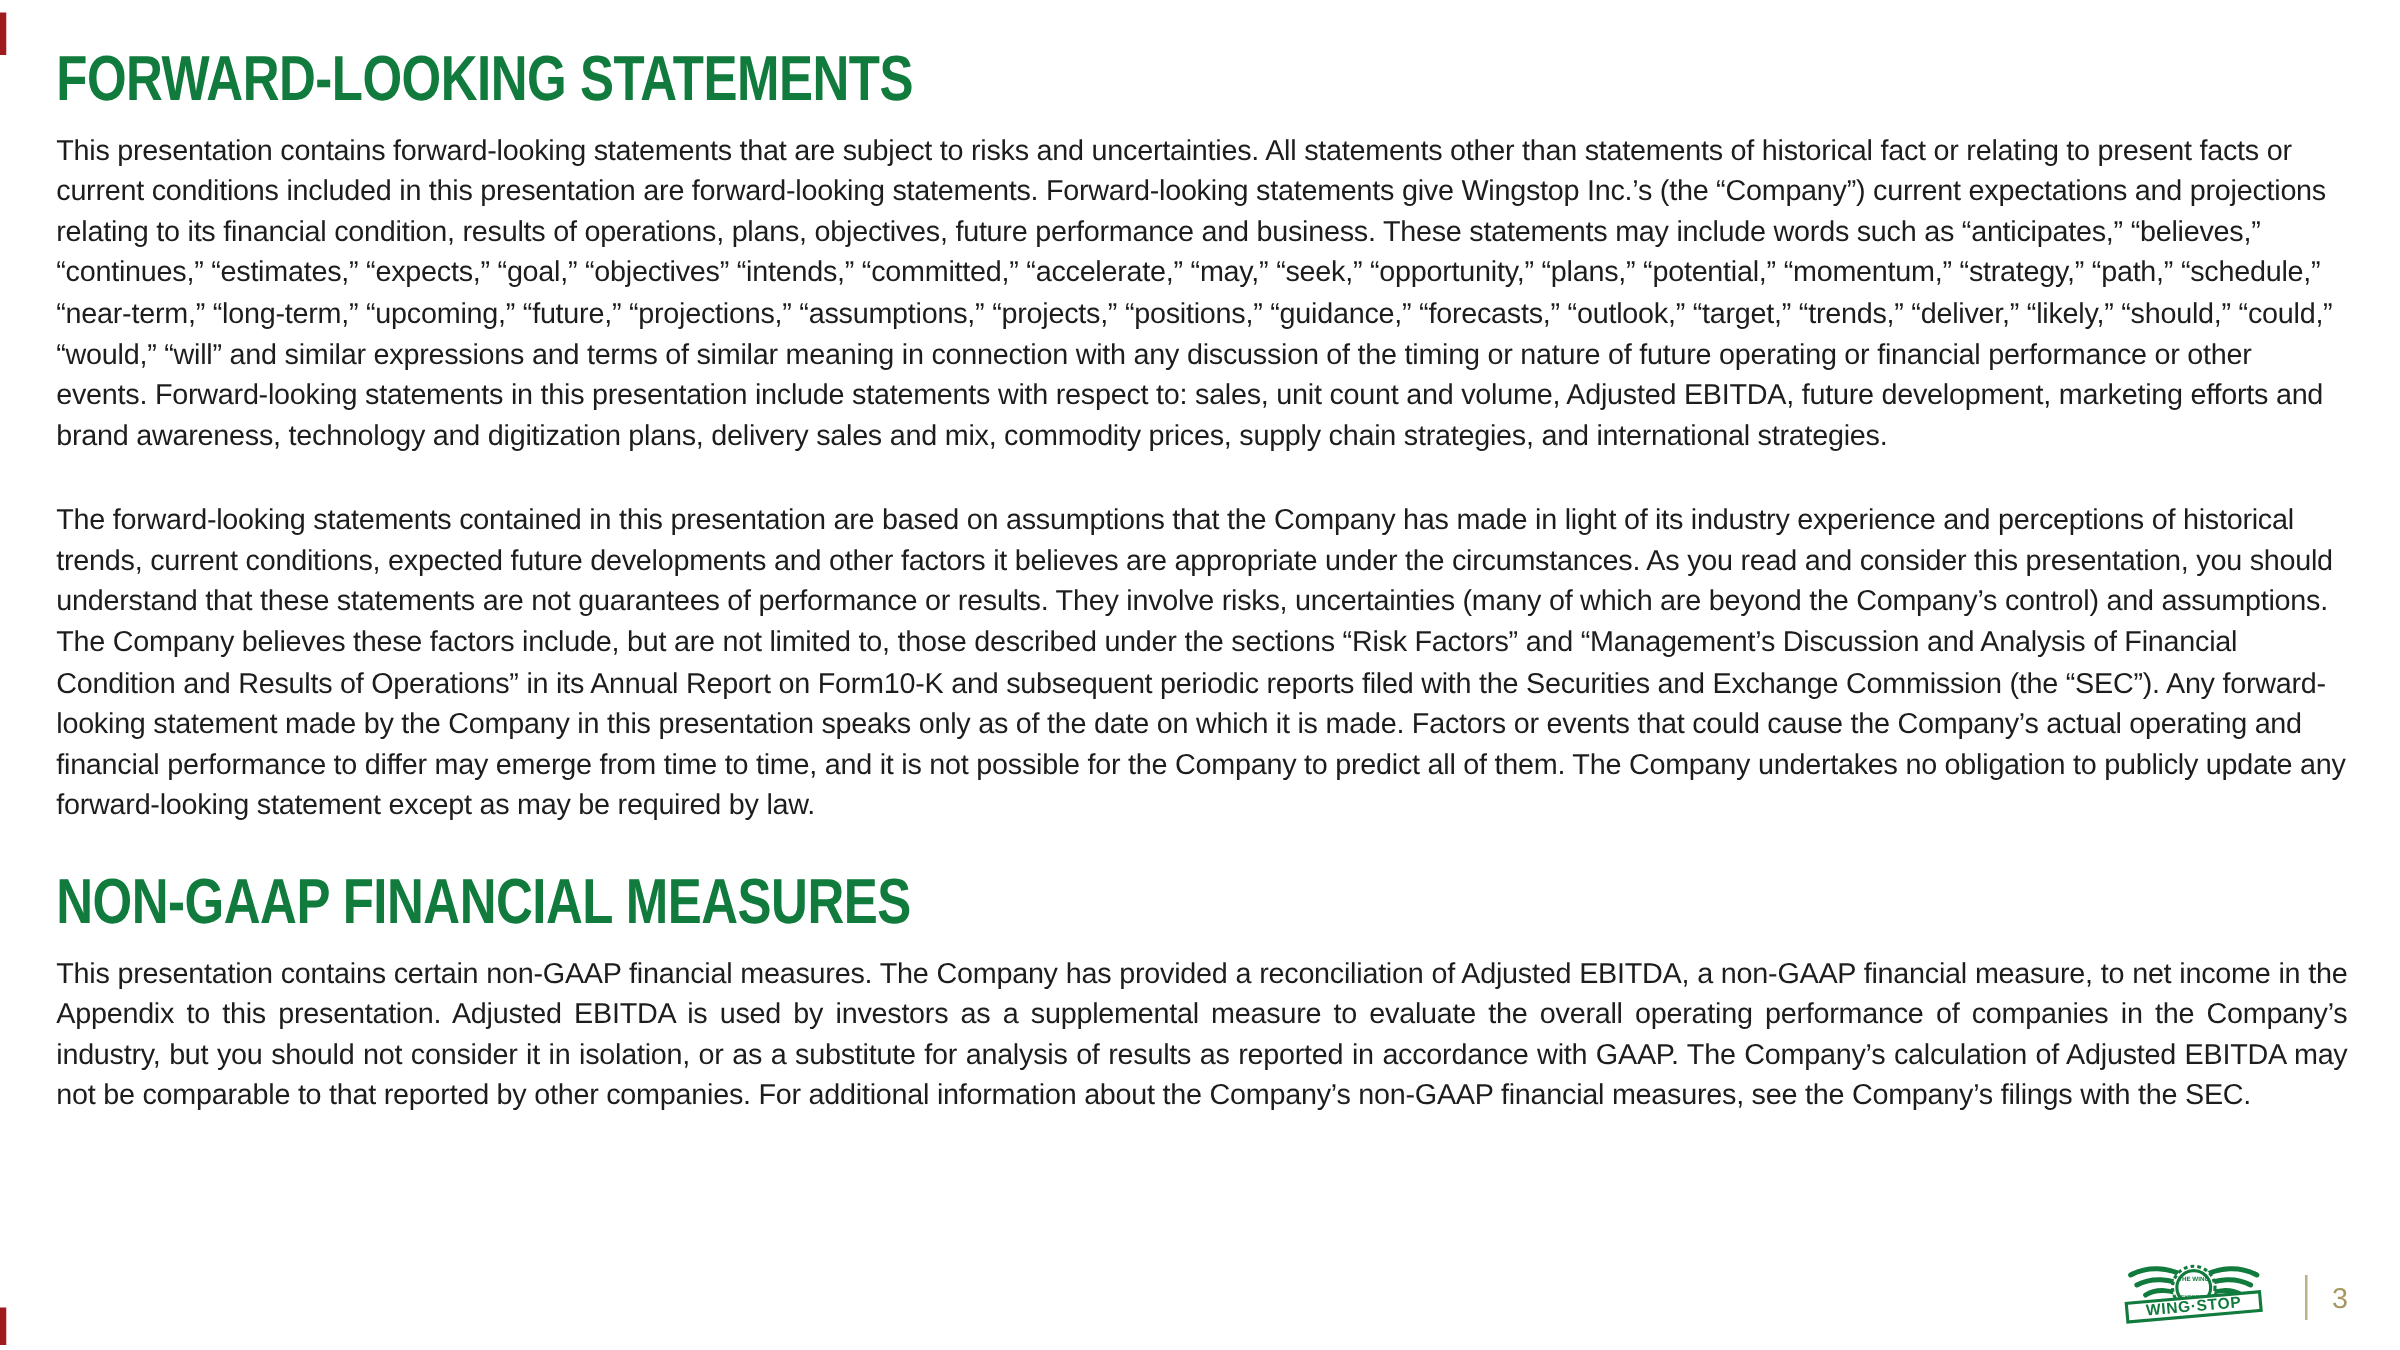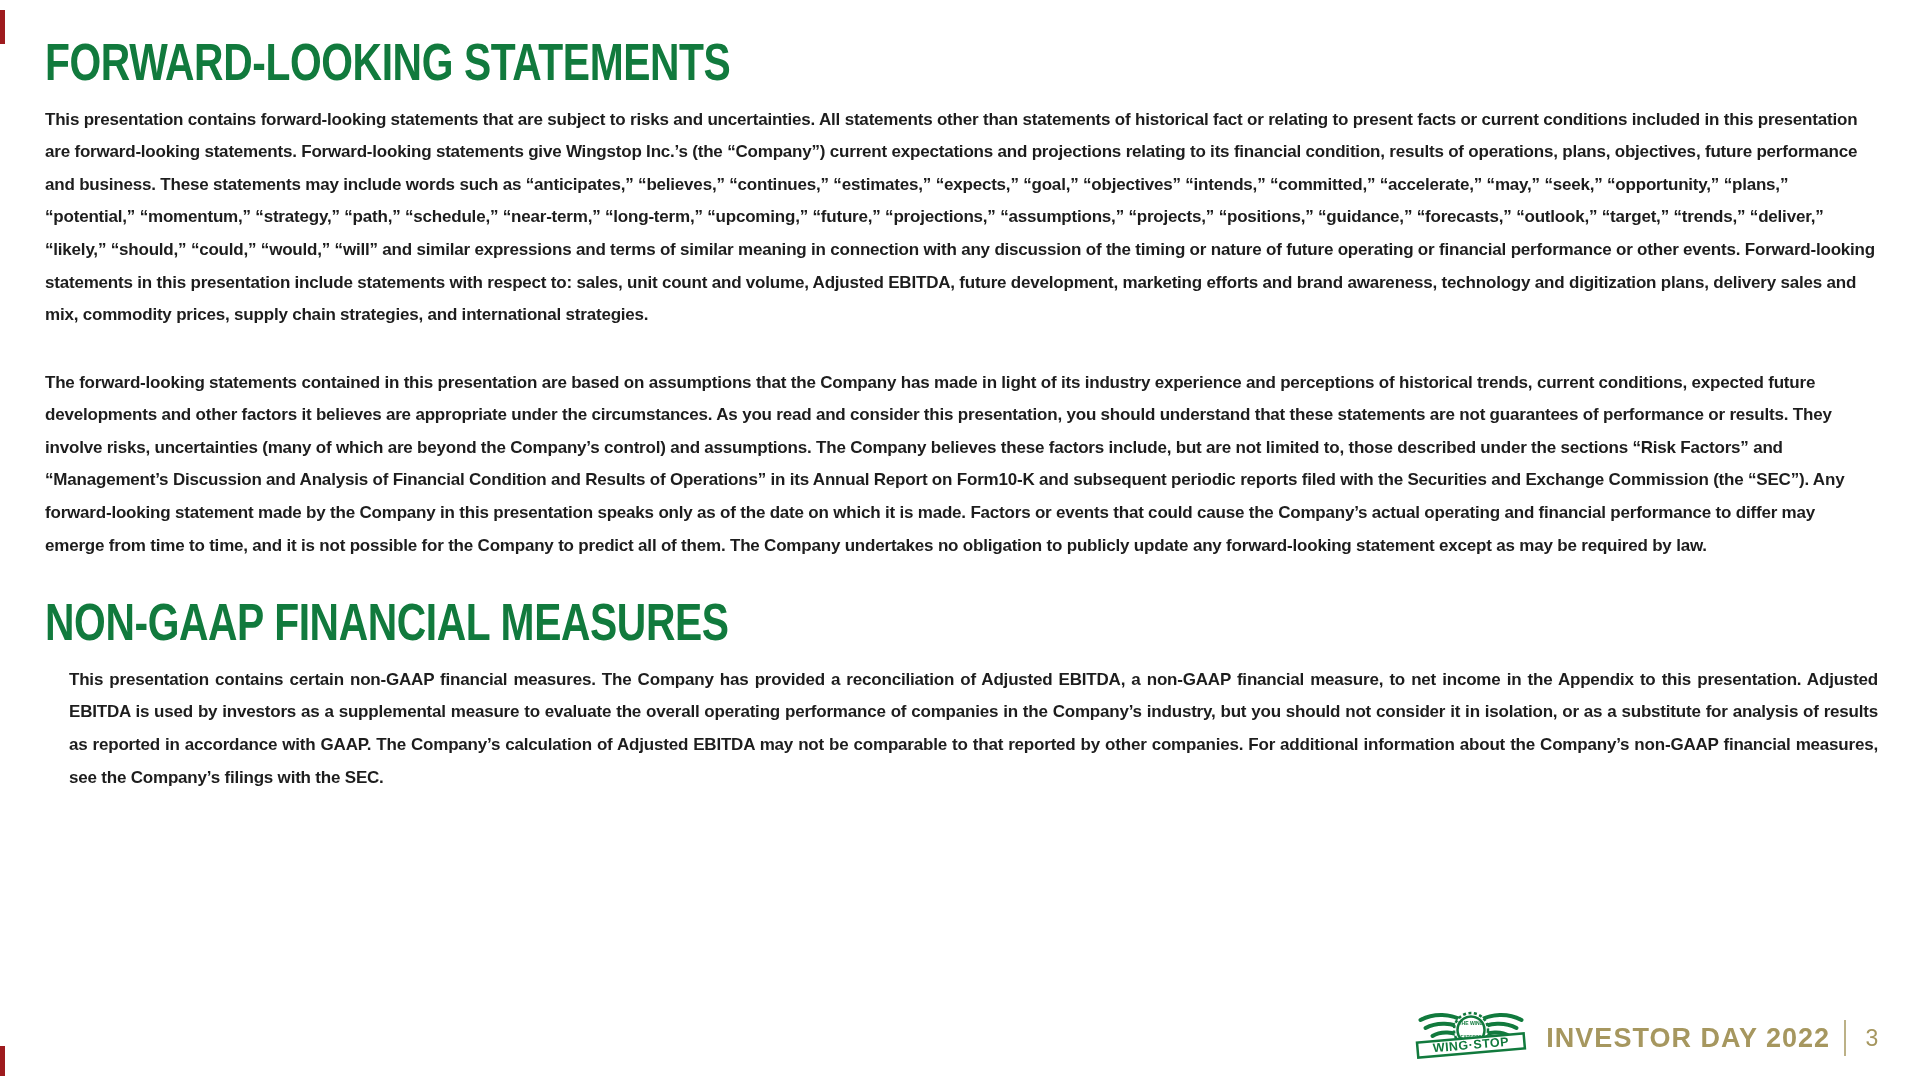--- a/index.html
+++ b/index.html
@@ -34,27 +34,26 @@
     line-height:1.05;
     letter-spacing:-0.5px;
     color:var(--green);
     transform:scaleX(0.80);
     transform-origin:0 50%;
     white-space:nowrap;
   }
   .heading.second{margin-top:34px;}
   p.body{
     margin:0 0 35px 0;
-    font-size:17px;
+    font-size:23px;
     line-height:32.6px;
     letter-spacing:-0.2px;
-    font-weight:bold;
   }
   p.body.last-of-section{margin-bottom:0;}
-  p.body.justified{text-align:justify;margin-left:24px;}
+  p.body.justified{text-align:justify;}
   .footer{
     position:absolute;
     right:40px;bottom:6px;
     display:flex;
     align-items:center;
   }
   .logo{display:block;width:118px;height:72px;margin-right:16px;}
   .event-title{
     color:var(--gold);
     font-size:27px;
@@ -108,16 +107,15 @@
       <circle cx="115" cy="56" r="27" fill="#ffffff" stroke="#117a3d" stroke-width="5"></circle>
       <text x="115" y="46" text-anchor="middle" font-size="10" font-weight="bold" fill="#117a3d" font-family="Liberation Sans, sans-serif">THE WING</text>
       <text x="115" y="74" text-anchor="middle" font-size="9" font-weight="bold" fill="#117a3d" font-family="Liberation Sans, sans-serif">EXPERTS</text>
     </g>
 
     <g transform="rotate(-5 115 88)">
       <polygon points="8,72 222,72 222,102 8,102" fill="#ffffff" stroke="#117a3d" stroke-width="5"></polygon>
       <text x="115" y="94" text-anchor="middle" font-size="25" font-weight="bold" fill="#117a3d" letter-spacing="1" font-family="Liberation Sans, sans-serif">WING·STOP</text>
     </g>
   </svg>
-  <span class="event-title">INVESTOR DAY 2022</span>
   <span class="footer-sep"></span>
   <span class="page-number">3</span>
 </footer>
 
 </body></html>

